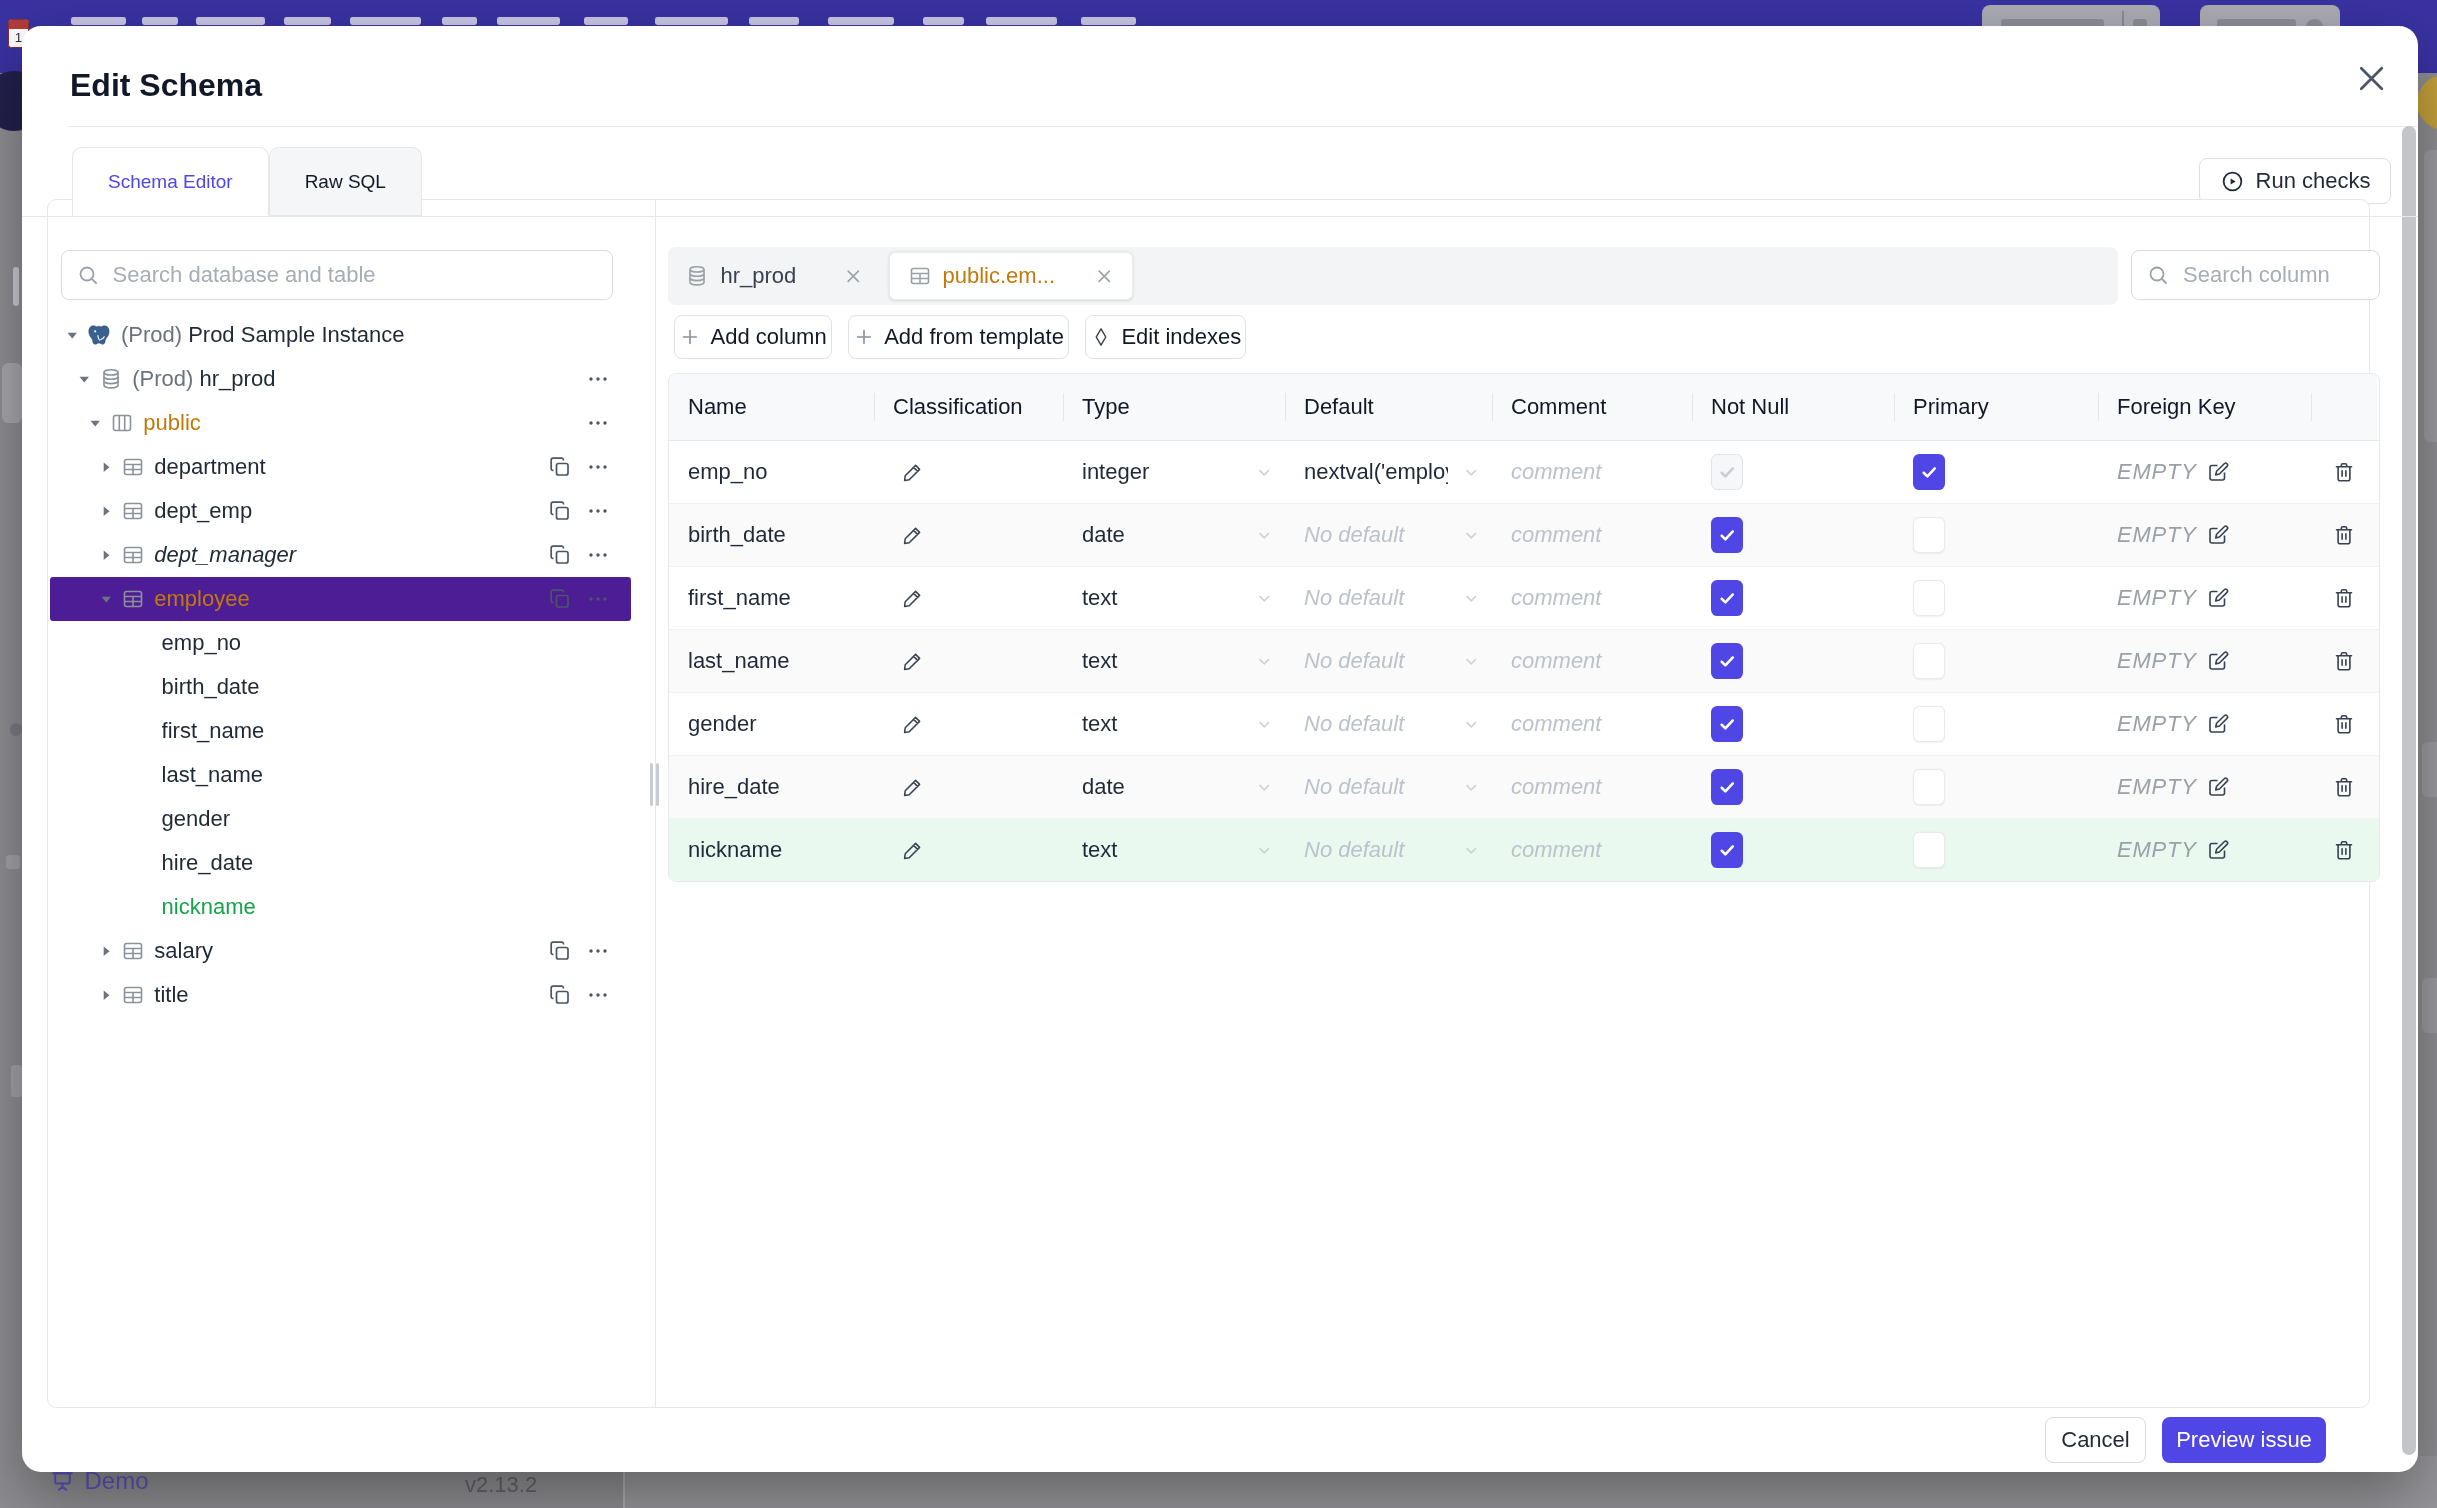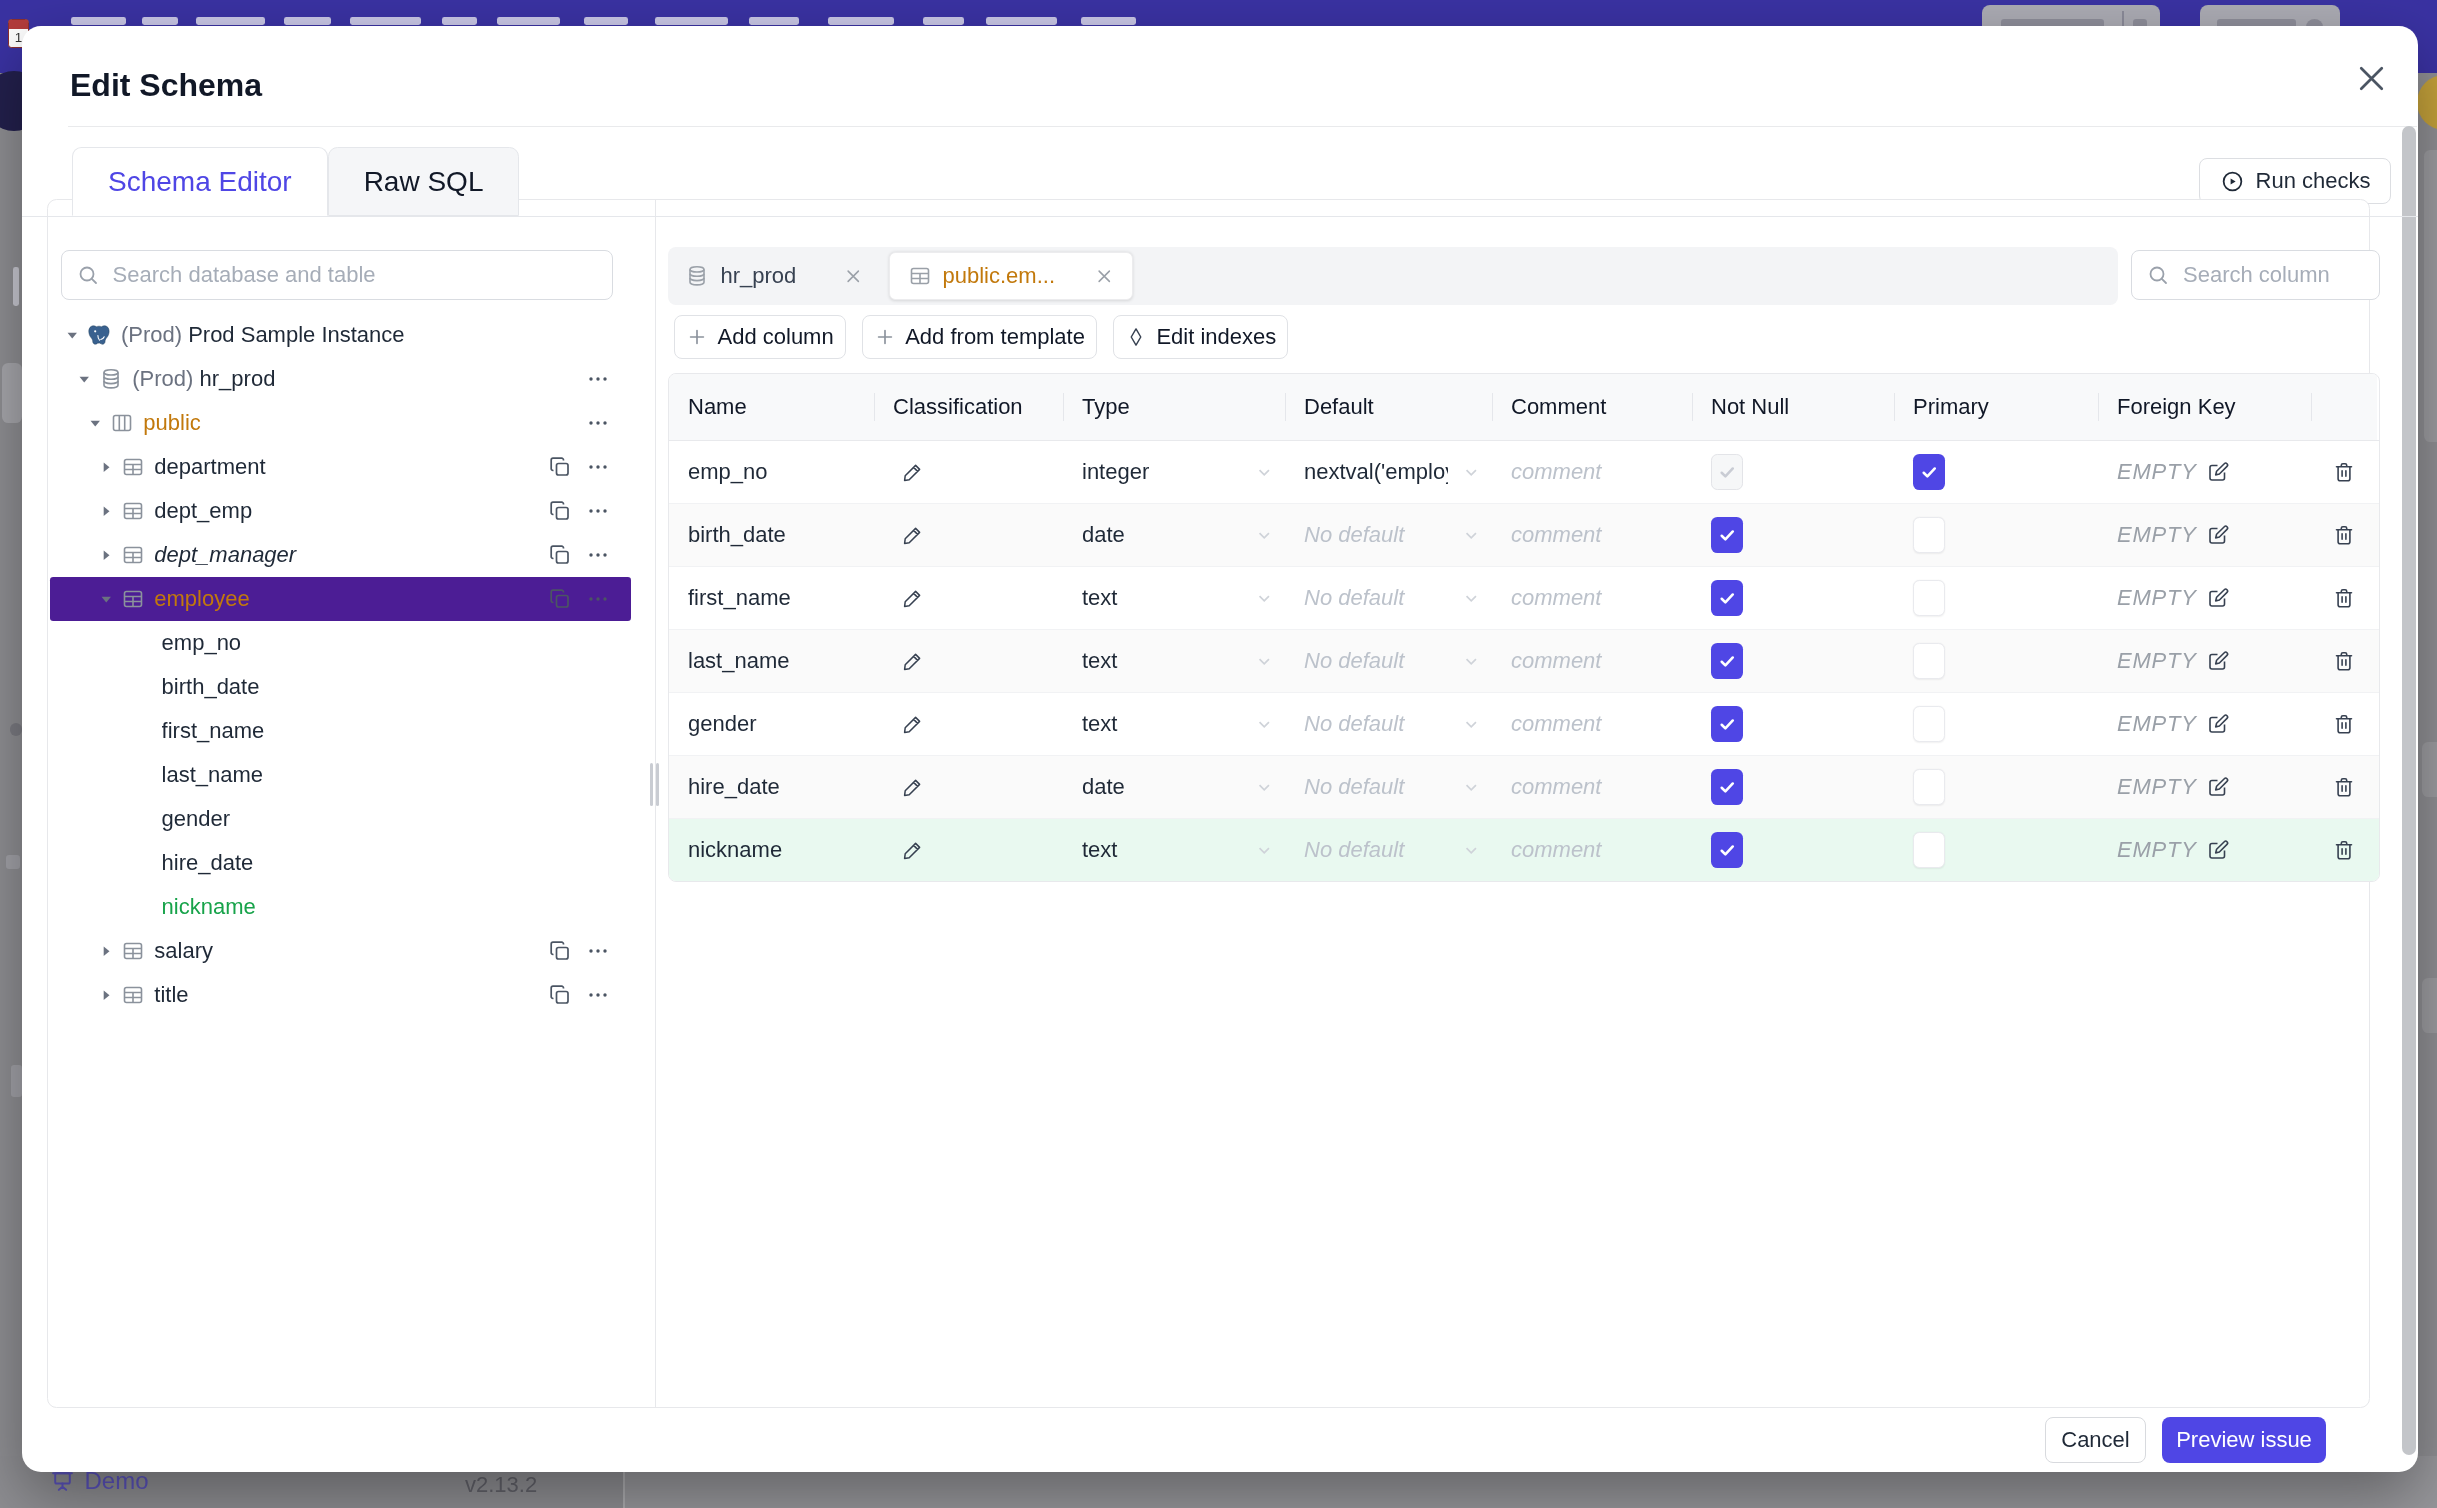--- a/index.html
+++ b/index.html
@@ -33,21 +33,21 @@
   .bb-ver{position:absolute;left:465px;top:16px;color:#62626a;font-size:22px;}
 
   
   .modal{left:22px;top:26px;width:2396px;height:1446px;background:#fff;border-radius:19px;
     box-shadow:0 24px 63px rgba(0,0,0,.35);}
   .m-title{position:absolute;left:48px;top:41px;font-size:32px;font-weight:600;color:#111827;}
   .m-close{position:absolute;left:2329px;top:32px;width:41px;height:41px;color:#4b5563;cursor:pointer;}
   .m-hdiv{position:absolute;left:46px;top:100px;width:2349px;height:0.8px;background:#e9eaec;}
 
   .tabs{position:absolute;left:50px;top:121px;height:69px;display:flex;z-index:3;}
-  .tab{box-sizing:border-box;height:69px;padding:0 35px;display:flex;align-items:center;font-size:28px;
+  .tab{box-sizing:border-box;height:69px;padding:0 35px;display:flex;align-items:center;font-size:19px;
     border:0.8px solid #e5e7eb;border-radius:9.5px 9.5px 0 0;cursor:pointer;}
   .tab.active{background:#fff;color:#4f46e5;border-bottom:0.8px solid #fff;font-weight:500;}
   .tab.inactive{background:#f5f6f8;color:#111827;margin-left:0px;}
   .tabline{position:absolute;left:0px;top:190px;width:2396px;height:0.8px;background:#e5e7eb;z-index:1;}
 
   .run-checks{position:absolute;left:2177px;top:132px;width:192px;height:46px;box-sizing:border-box;
     border:0.8px solid #dcdee2;border-radius:8px;background:#fff;display:flex;align-items:center;
     justify-content:center;gap:11px;font-size:22px;color:#1f2937;cursor:pointer;}
 
   .container{position:absolute;left:25px;top:173px;width:2323px;height:1209px;box-sizing:border-box;
@@ -81,21 +81,21 @@
   .chip .c-icon{width:24px;height:24px;color:#9aa0a8;}
   .chip .c-x{width:20.5px;height:20.5px;color:#9aa0a8;margin-left:36px;cursor:pointer;}
   .chip.active{background:#fff;height:46px;border-radius:6.3px;border:0.8px solid #ececee;
     box-shadow:0 0.8px 3.2px rgba(0,0,0,.12);margin-left:8px;}
   .chip.active .label{color:#c2790c;}
   .chip.active .c-x{margin-left:28px;}
   .sb-col{left:2083px;top:50px;width:249px;height:50px;}
 
   .actions{position:absolute;left:626px;top:115px;display:flex;gap:16px;}
   .a-btn{height:44px;box-sizing:border-box;border:0.8px solid #e0e2e6;background:#fff;border-radius:8px;
-    display:flex;align-items:center;gap:9.5px;padding:0 11px;font-size:22px;color:#111827;cursor:pointer;}
+    display:flex;align-items:center;gap:9.5px;padding:0 4px;font-size:22px;color:#111827;cursor:pointer;}
   .a-btn .a-icon{width:22px;height:22px;color:#8b929c;}
   .a-btn .a-icon.dark{color:#374151;}
 
   
   .dtable{position:absolute;left:620px;top:173px;width:1712px;box-sizing:border-box;
     border:0.8px solid #e8e9ec;border-radius:8px;overflow:hidden;background:#fff;}
   .t-grid{display:grid;grid-template-columns:205px 189px 222px 207px 200px 202px 204px 213px 66px;}
   .th{height:66px;background:#f8f9fa;display:flex;align-items:center;padding-left:19px;box-sizing:border-box;
     font-size:22px;font-weight:500;color:#111827;position:relative;}
   .th:not(:first-child):before{content:"";position:absolute;left:0;top:19px;width:0.8px;height:28px;background:#e5e7eb;}

